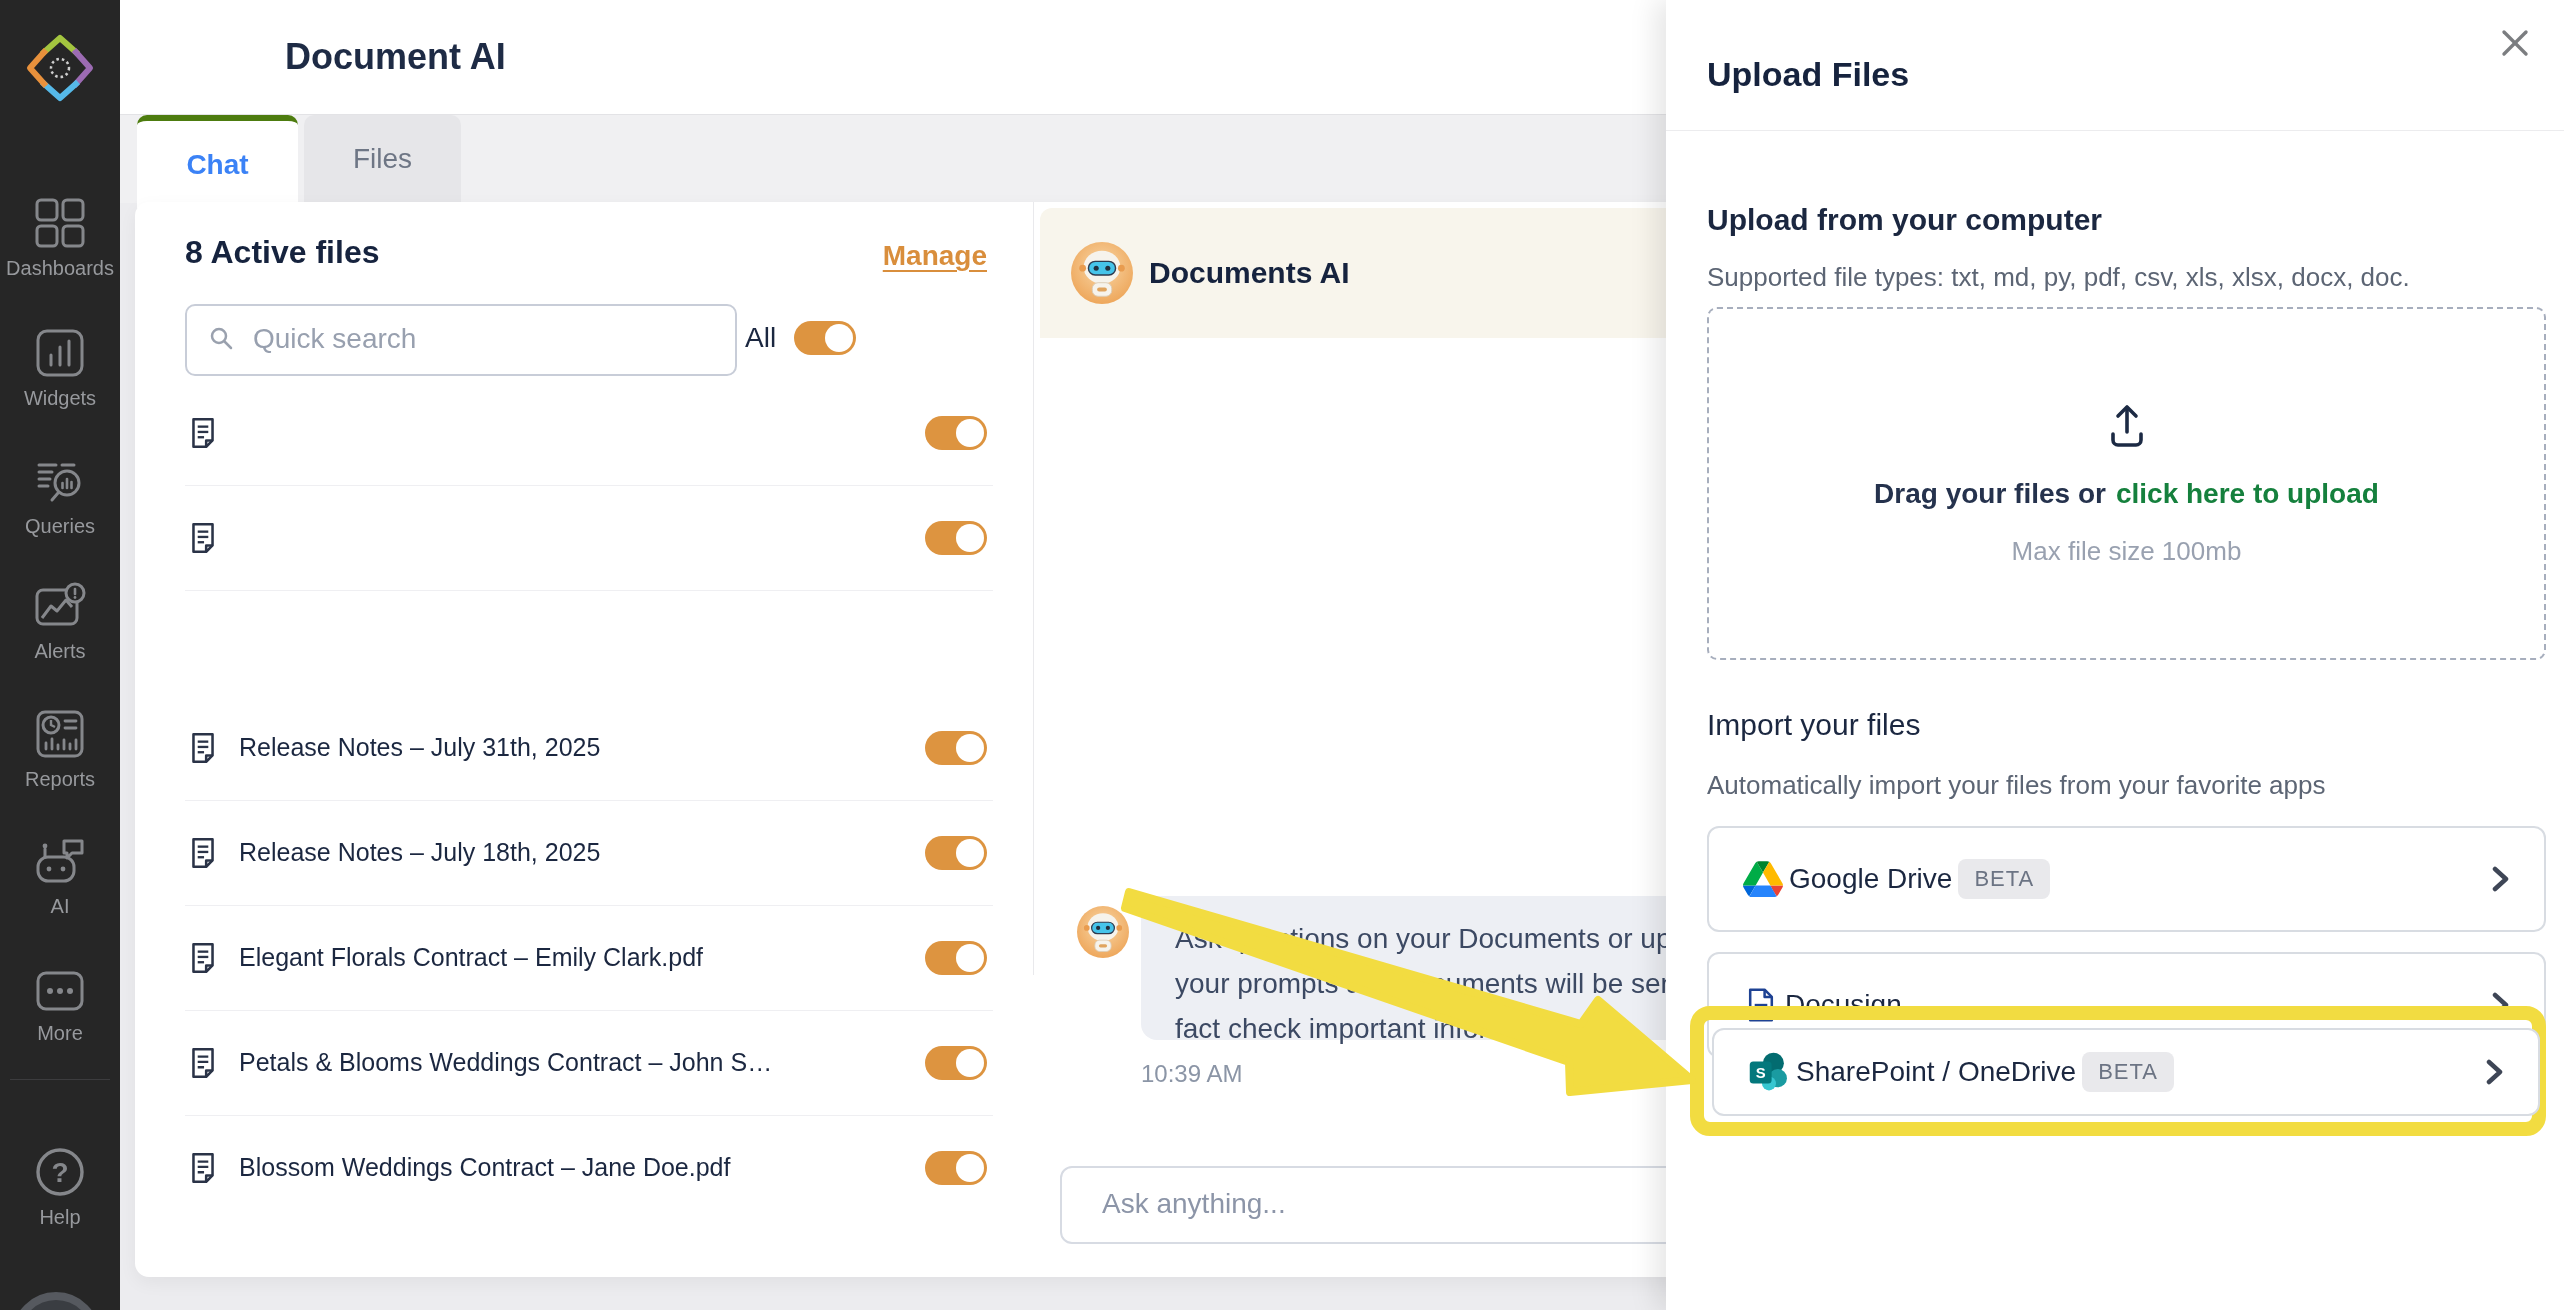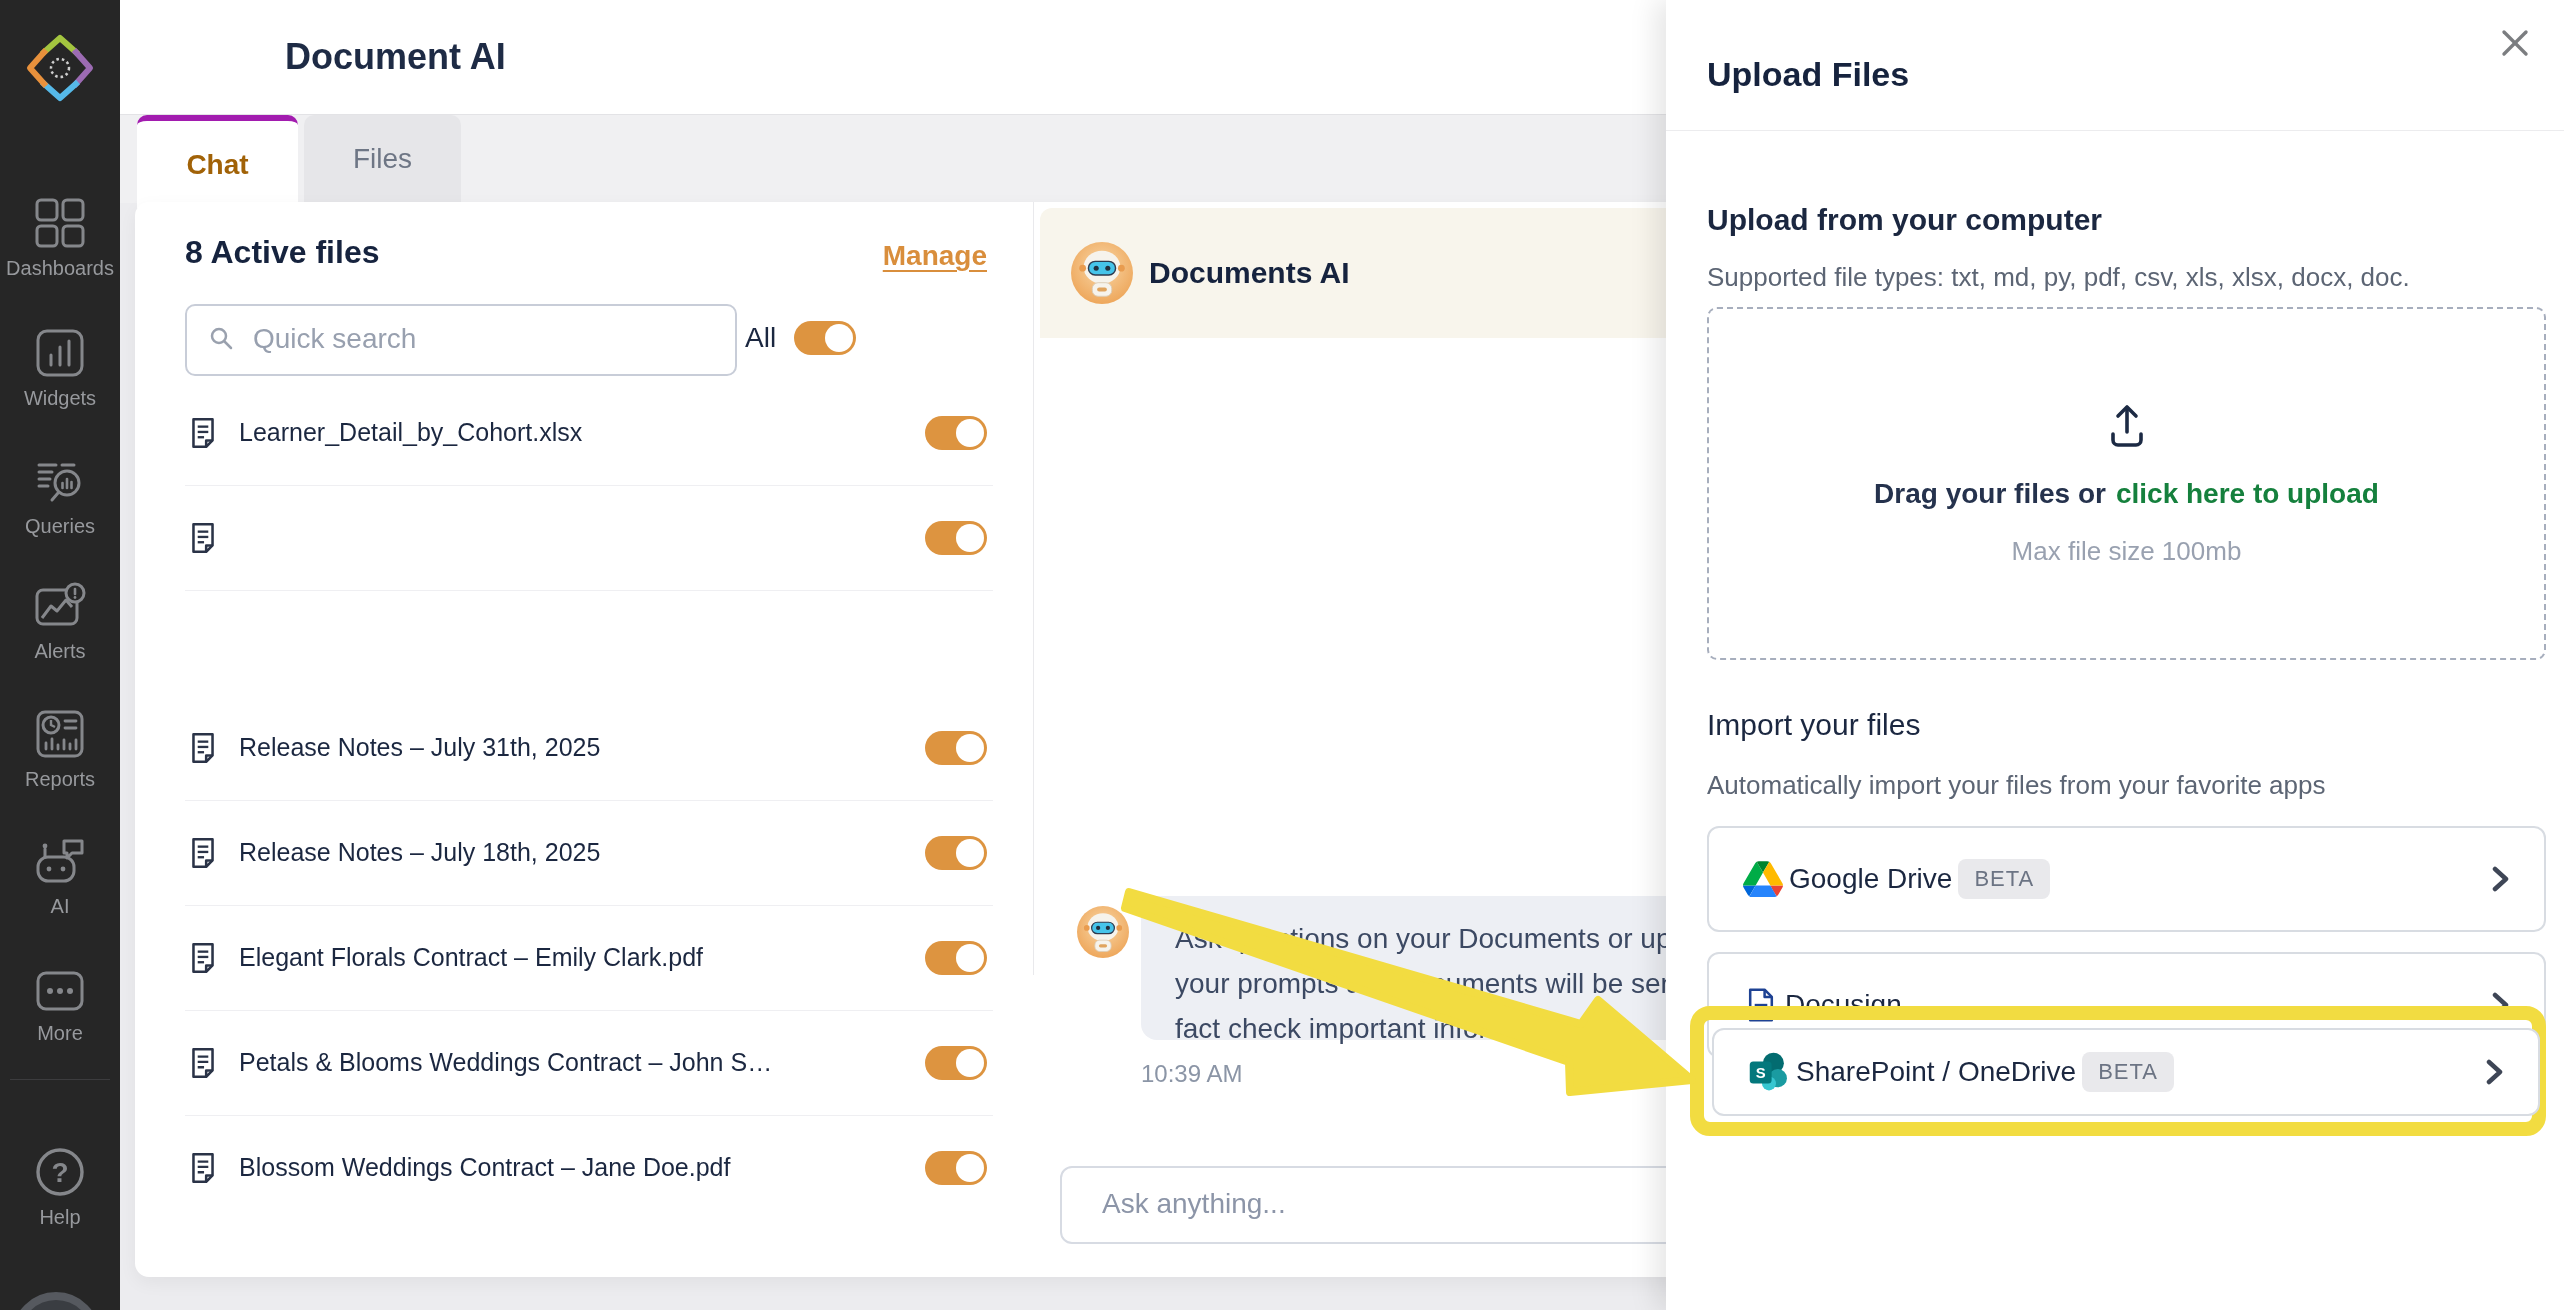--- a/index.html
+++ b/index.html
@@ -6,21 +6,21 @@
   #app{position:relative;width:2564px;height:1310px;overflow:hidden;
        font-family:"Liberation Sans","DejaVu Sans",sans-serif;color:#1B2740;}
   .abs{position:absolute;}
 
   
   #top-header{left:120px;top:0;width:2444px;height:114px;background:#fff;}
   #page-title{left:165px;top:36px;font-size:36px;font-weight:700;color:#1E2B45;}
   #tab-strip{left:120px;top:114px;width:2444px;height:88px;background:#F0F0F2;border-top:1px solid #E3E3E6;}
   .tab{top:115px;height:87px;border-radius:10px 10px 0 0;display:flex;align-items:center;justify-content:center;
        font-size:28px;font-weight:600;}
-  #tab-chat{left:137px;width:161px;background:#fff;border-top:6px solid #a21caf;color:#a16207;}
+  #tab-chat{left:137px;width:161px;background:#fff;border-top:6px solid #4d7c0f;color:#3b82f6;}
   #tab-files{left:304px;width:157px;background:#E6E6E9;color:#6E7685;font-weight:400;}
 
   
   #main-card{left:135px;top:202px;width:1565px;height:1075px;background:#fff;border-radius:14px;
              box-shadow:0 6px 18px rgba(0,0,0,.05);overflow:hidden;}
   #files-pane{left:0;top:0;width:898px;height:773px;border-right:1px solid #E9E9EC;}
   #files-heading{left:50px;top:32px;font-size:32px;font-weight:700;color:#16233E;}
   #manage-link{right:46px;top:38px;font-size:28px;font-weight:600;color:#D98E3C;text-decoration:underline;text-underline-offset:5px;}
   #search-box{left:50px;top:102px;width:548px;height:68px;border:2px solid #C8CDD8;border-radius:10px;background:#fff;}
   #search-box svg{position:absolute;left:22px;top:20px;}
@@ -149,21 +149,20 @@
 
       <div id="all-wrap" class="abs">
         <span id="all-label">All</span>
         <div class="toggle"></div>
       </div>
 
       <div class="abs file-row" style="top:178px">
         <svg class="file-icon" viewBox="0 0 34 34">
             <use href="#doc-icon"></use>
           </svg>
-        <span class="file-name">Learner_Detail_by_Cohort.xlsx</span>
         <div class="toggle"></div>
       </div>
       <div class="abs file-row" style="top:283px">
         <svg class="file-icon" viewBox="0 0 34 34">
             <use href="#doc-icon"></use>
           </svg>
         <div class="toggle"></div>
       </div>
       <div class="abs file-row" style="top:493px">
         <svg class="file-icon" viewBox="0 0 34 34">

